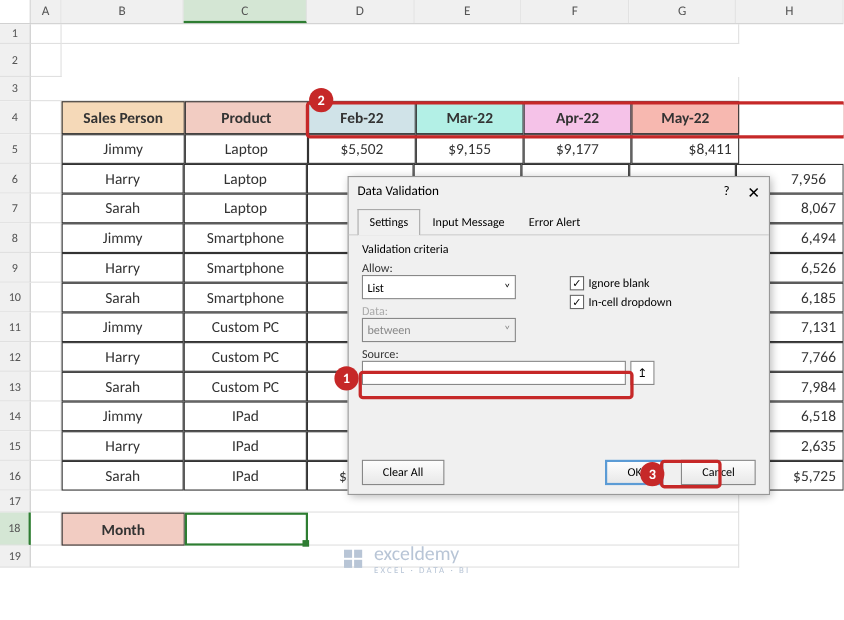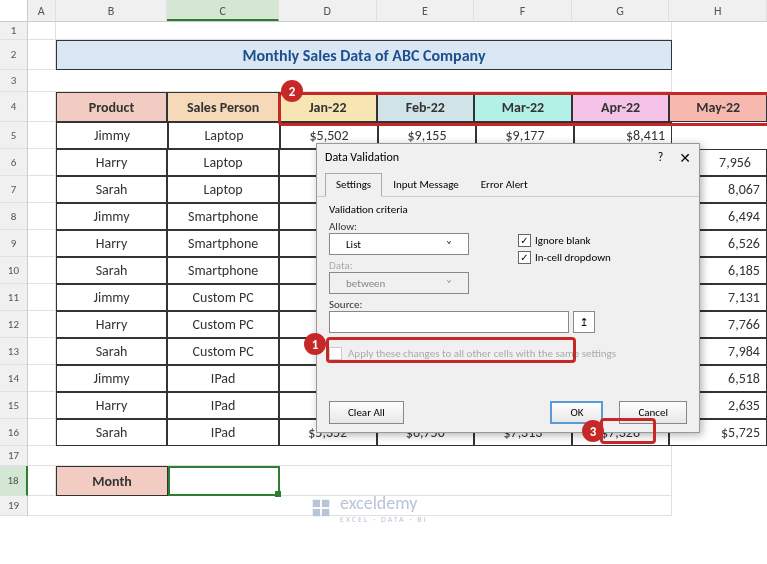--- a/index.html
+++ b/index.html
@@ -21,34 +21,34 @@
 .th2 { background: #f2ccc2; font-weight: bold; }
 .th3 { background: #f7e6b3; font-weight: bold; }
 .th4 { background: #d0e3e8; font-weight: bold; }
 .th5 { background: #b3f0e6; font-weight: bold; }
 .th6 { background: #f5c2e8; font-weight: bold; }
 .th7 { background: #f7b8b0; font-weight: bold; }
 
 .callout { position: absolute; width: 22px; height: 22px; background: #c62828; border-radius: 50%; color: #fff; font-weight: bold; font-size: 13px; display: flex; align-items: center; justify-content: center; z-index: 50; }
 .redbox { position: absolute; border: 3px solid #c62828; border-radius: 4px; z-index: 40; background: transparent; }
 
-.dialog { position: absolute; left: 316px; top: 143px; width: 384px; height: 290px; background: #f0f0f0; border: 1px solid #999; box-shadow: 2px 2px 8px rgba(0,0,0,0.3); z-index: 30; font-size: 12px; }
+.dialog { position: absolute; left: 316px; top: 160px; width: 384px; height: 290px; background: #f0f0f0; border: 1px solid #999; box-shadow: 2px 2px 8px rgba(0,0,0,0.3); z-index: 30; font-size: 12px; }
 .dlg-title { display: flex; justify-content: space-between; padding: 6px 8px; font-size: 12px; }
 .dlg-title .right { display: flex; gap: 16px; }
 .dlg-close { cursor: pointer; font-size: 14px; }
 .tabs { display: flex; border-bottom: 1px solid #ccc; padding: 0 8px; }
 .tab { padding: 4px 10px; font-size: 11px; border: 1px solid transparent; cursor: pointer; }
 .tab.active { background: #f0f0f0; border: 1px solid #aaa; border-bottom: 1px solid #f0f0f0; margin-bottom: -1px; }
 .dlg-body { padding: 6px 12px; }
 .fieldset-label { font-size: 11px; margin-bottom: 4px; }
 .dlg-row { display: flex; gap: 20px; margin-bottom: 4px; }
 .dlg-col { flex: 1; }
 .dlg-label { font-size: 11px; color: #333; }
 .dlg-label.dis { color: #aaa; }
-.dlg-select { width: 140px; height: 22px; border: 1px solid #888; background: #fff; font-size: 11px; padding: 0 16px; display: flex; align-items: center; justify-content: space-between; }
+.dlg-select { width: 140px; height: 22px; border: 1px solid #888; background: #fff; font-size: 11px; padding: 0 4px; display: flex; align-items: center; justify-content: space-between; }
 .dlg-select.dis { background: #f0f0f0; color: #888; }
 .chk { display: flex; align-items: center; gap: 4px; font-size: 11px; margin-bottom: 4px; }
 .chkbox { width: 13px; height: 13px; border: 1px solid #666; background: #fff; display: flex; align-items: center; justify-content: center; font-size: 10px; }
 .src-input { width: 240px; height: 22px; border: 1px solid #888; background: #fff; }
 .src-btn { width: 22px; height: 22px; border: 1px solid #888; background: #fff; display: flex; align-items: center; justify-content: center; font-size: 11px; margin-left: 4px; }
 .apply-row { display: flex; align-items: center; gap: 6px; color: #aaa; font-size: 11px; margin-top: 14px; }
 .dlg-footer { display: flex; justify-content: space-between; padding: 8px 12px; position: absolute; bottom: 0; left: 0; right: 0; }
 .btn { padding: 3px 18px; border: 1px solid #888; background: linear-gradient(#fdfdfd,#e8e8e8); font-size: 11px; cursor: pointer; }
 .btn.ok { border: 2px solid #5b9bd5; }
 .footer-right { display: flex; gap: 16px; }
@@ -77,34 +77,32 @@
 
 <div class="row">
     <div class="row-h" style="height:18px">1</div>
     <div class="cell" style="width:28px;height:18px"></div>
     <div class="cell" style="width:616px;height:18px"></div>
   </div>
 
 <div class="row">
     <div class="row-h" style="height:30px">2</div>
     <div class="cell" style="width:28px;height:30px"></div>
-    <div class="cell title-cell" style="width:616px;height:30px">Monthly Sales Data of ABC Company</div>
   </div>
 
 <div class="row">
     <div class="row-h" style="height:22px">3</div>
     <div class="cell" style="width:644px;height:22px"></div>
   </div>
 
 <div class="row">
   <div class="row-h" style="height:30px">4</div>
   <div class="cell" style="width:28px;height:30px"></div>
+  <div class="cell data th1" style="width:112px;height:30px">Sales Person</div>
   <div class="cell data th2" style="width:112px;height:30px">Product</div>
-  <div class="cell data th1" style="width:112px;height:30px">Sales Person</div>
-  <div class="cell data th3" style="width:98px;height:30px">Jan-22</div>
   <div class="cell data th4" style="width:98px;height:30px">Feb-22</div>
   <div class="cell data th5" style="width:98px;height:30px">Mar-22</div>
   <div class="cell data th6" style="width:98px;height:30px">Apr-22</div>
   <div class="cell data th7" style="width:98px;height:30px">May-22</div>
 </div>
 
 <div id="data-rows">
     <div class="row">
       <div class="row-h" style="height:27px">5</div>
     <div class="cell" style="width:28px"></div>
@@ -301,24 +299,20 @@
             <div class="chkbox">✓</div>
             <span>In-cell dropdown</span>
           </div>
       </div>
     </div>
     <div class="dlg-label" style="margin-top:4px">Source:</div>
     <div style="display:flex">
       <input class="src-input" style="">
       <div class="src-btn">↥</div>
     </div>
-    <div class="apply-row">
-      <div class="chkbox" style="border-color:#ccc"></div>
-      <span>Apply these changes to all other cells with the same settings</span>
-    </div>
   </div>
   <div class="dlg-footer">
     <button class="btn">Clear All</button>
     <div class="footer-right">
       <button class="btn ok">OK</button>
       <button class="btn">Cancel</button>
     </div>
   </div>
 </div>
 

